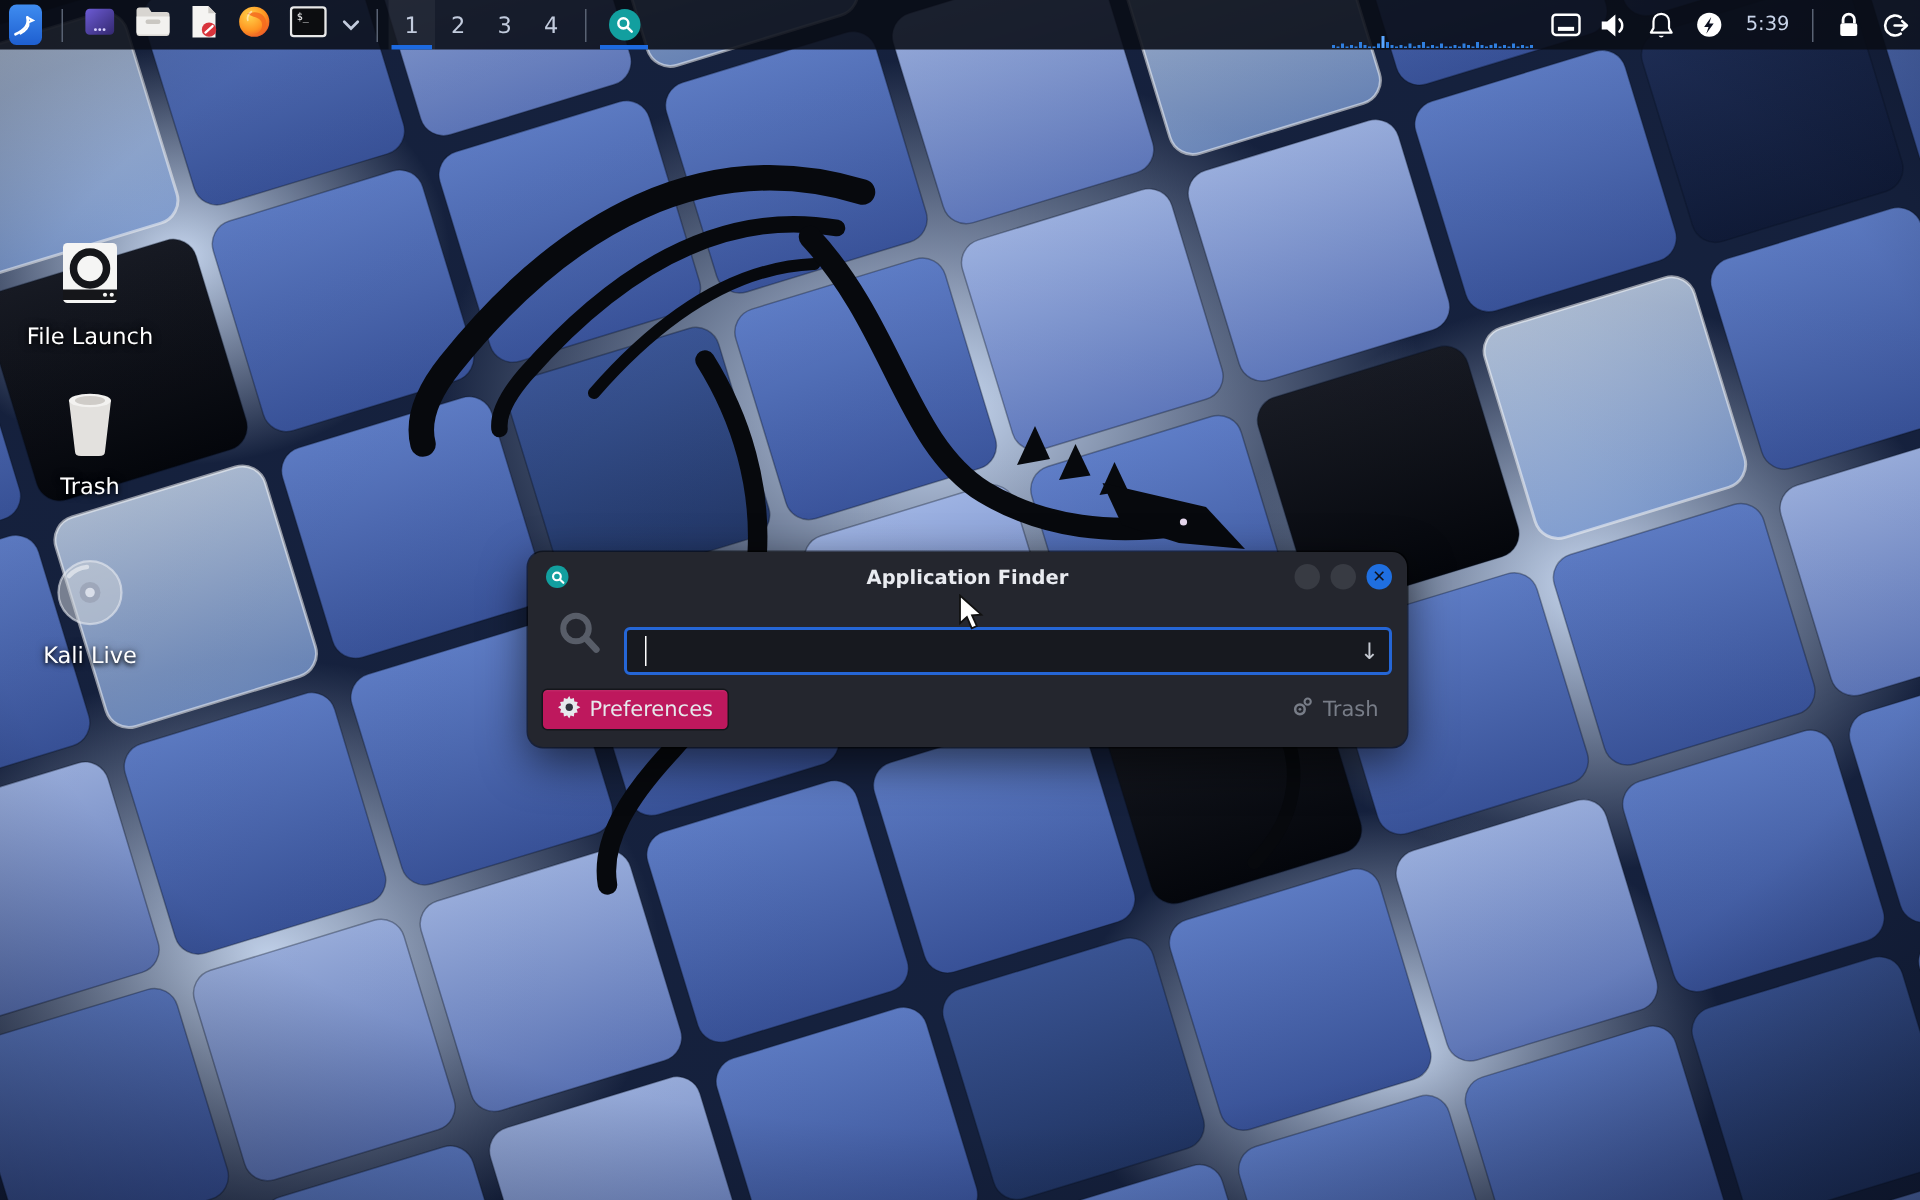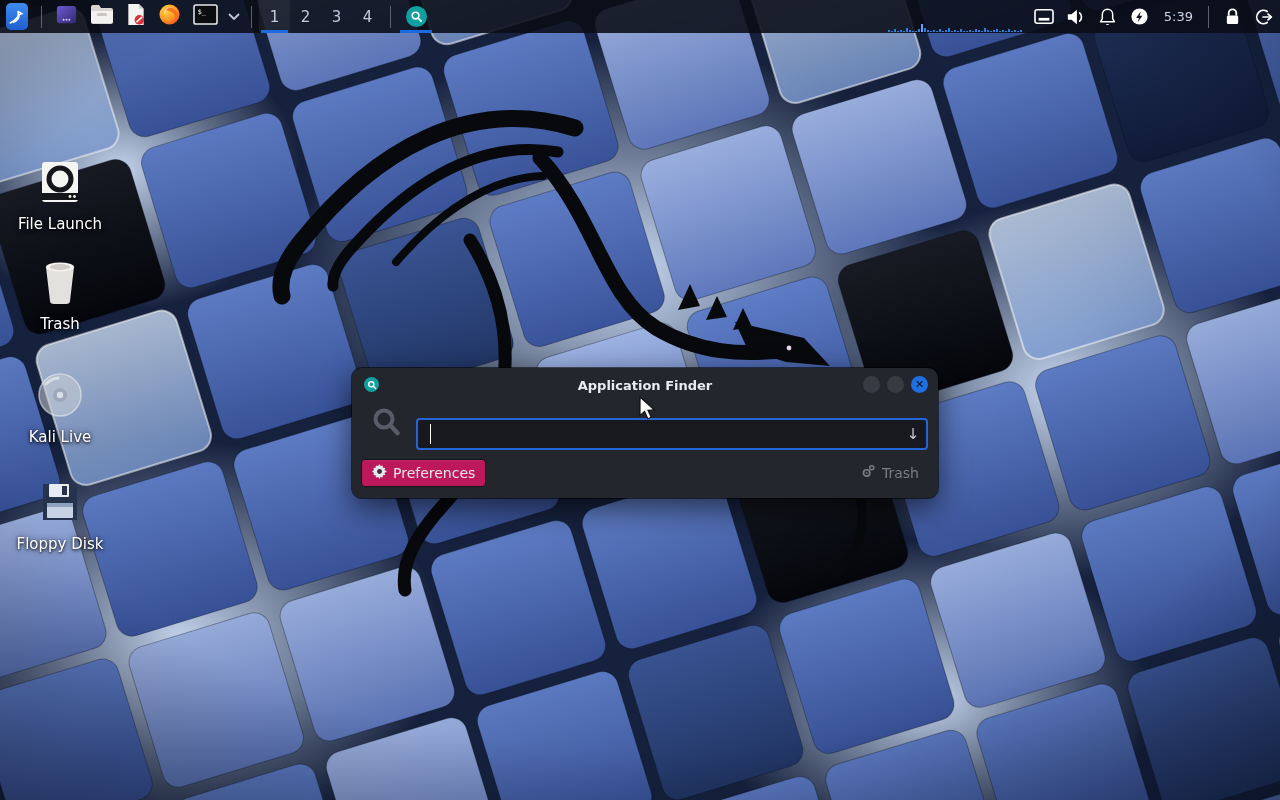--- a/index.html
+++ b/index.html
@@ -300,32 +300,20 @@
       <circle cx="23" cy="23" r="21" fill="#c9cdd6" opacity="0.55"></circle>
       <circle cx="23" cy="23" r="21" fill="none" stroke="#e8ebf2" stroke-width="1.5" opacity="0.6"></circle>
       <circle cx="23" cy="23" r="7" fill="#9aa3b5" opacity="0.8"></circle>
       <circle cx="23" cy="23" r="3.2" fill="#dfe4ee" opacity="0.9"></circle>
       <path d="M9 12 a18 18 0 0 1 12-6" stroke="#ffffff" stroke-width="3" fill="none" opacity="0.5" stroke-linecap="round"></path>
     </svg>
   </div>
   <div class="lbl">Kali Live</div>
 </div>
 
-<div class="desktop-item" style="top:476px">
-  <div class="ico">
-    <svg width="44" height="44" viewBox="0 0 44 44">
-      <path d="M5 4 h30 l4 4 v32 h-34 z" fill="#26334d"></path>
-      <rect x="11" y="4" width="20" height="13" rx="1" fill="#e8ecf2"></rect>
-      <rect x="24" y="6" width="5" height="9" fill="#26334d"></rect>
-      <rect x="9" y="23" width="26" height="15" rx="1" fill="#c7d3e4"></rect>
-      <rect x="9" y="23" width="26" height="4" fill="#8fa3c0"></rect>
-    </svg>
-  </div>
-  <div class="lbl">Floppy Disk</div>
-</div>
 
 <div class="panel">
   <div class="panel-btn menu-btn">
     <span class="kali-badge">
       <svg width="20" height="20" viewBox="0 0 24 24">
         <path d="M4 19 C11 16 15 11 13.5 5.5" stroke="#fff" stroke-width="2.2" fill="none" stroke-linecap="round"></path>
         <path d="M13.5 5.5 L18 8 L14.5 9.5 C15 13 12 16.5 8 18.5" stroke="#fff" stroke-width="1.6" fill="none" stroke-linecap="round"></path>
         <circle cx="16.2" cy="7.6" r="0.9" fill="#fff"></circle>
       </svg>
     </span>

